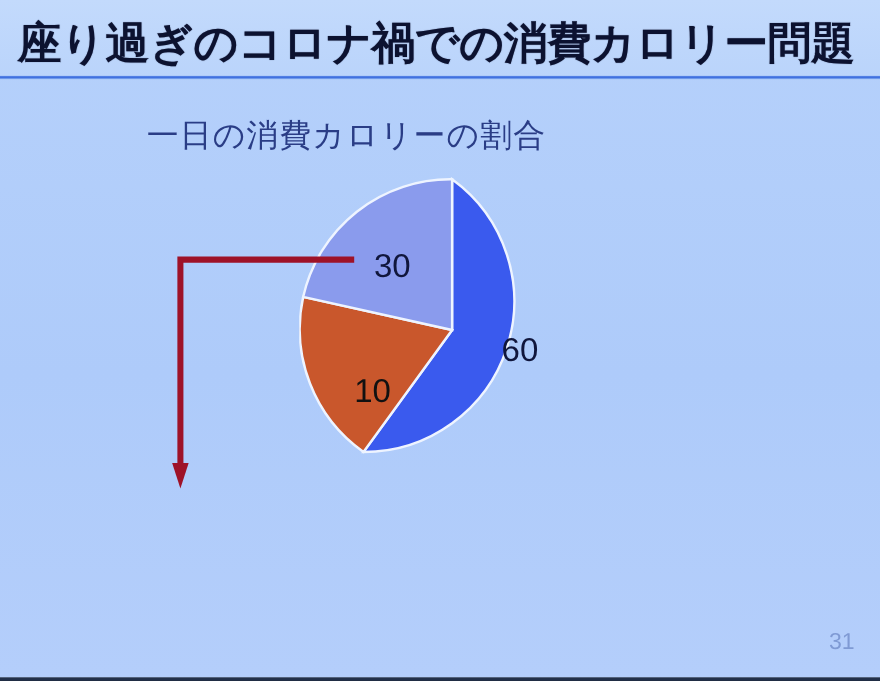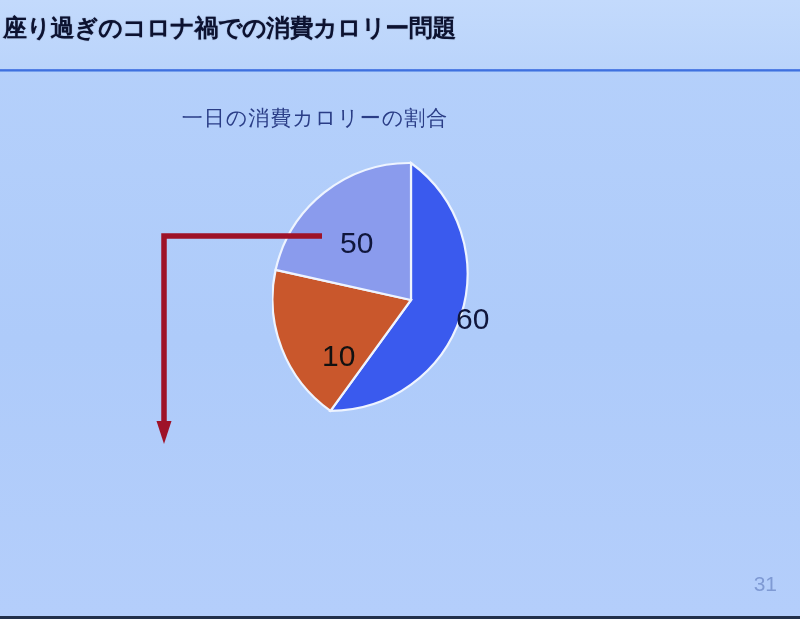--- a/index.html
+++ b/index.html
@@ -28,23 +28,23 @@
   }
   .header-rule {
     position: absolute;
     left: 0; top: 69px;
     width: 800px;
     height: 3px;
     background: linear-gradient(180deg, #5b87e8 0%, #3f70df 50%, #8fb5f2 100%);
   }
   .slide-title {
     position: absolute;
-    left: 3px;
+    left: 16px;
     top: 12px;
-    font-size: 24px;
+    font-size: 40px;
     font-weight: bold;
     color: #0c1230;
     letter-spacing: -0.5px;
     white-space: nowrap;
     text-shadow: 0 0 1px rgba(12,18,48,0.55);
   }
 
   
   .logo {
     position: absolute;
@@ -79,21 +79,21 @@
 
   
   .chart-title {
     position: absolute;
     left: 0;
     top: 104px;
     width: 800px;
     text-align: center;
     padding-right: 170px;
     box-sizing: border-box;
-    font-size: 21px;
+    font-size: 29px;
     color: #2a3d86;
     letter-spacing: 1px;
   }
   .pie-wrap {
     position: absolute;
     left: 272px;
     top: 161px;
     width: 278px;
     height: 278px;
   }
@@ -184,21 +184,21 @@
       <path d="M139 139 L139 2 A137 137 0 0 1 58.45 249.86 Z" fill="#3a5aee" stroke="#eef4ff" stroke-width="2.2"></path>
 
       <path d="M139 139 L58.45 249.86 A137 137 0 0 1 3.63 108.84 Z" fill="#c9572c" stroke="#eef4ff" stroke-width="2.2"></path>
 
       <path d="M139 139 L3.63 108.84 A137 137 0 0 1 139 2 Z" fill="#8a9bed" stroke="#eef4ff" stroke-width="2.2"></path>
     </svg>
   </div>
 
   <div class="slice-label lbl-60">60</div>
   <div class="slice-label dark lbl-10">10</div>
-  <div class="slice-label lbl-30">50</div>
+  <div class="slice-label lbl-30">30</div>
 
   <div class="legend">
   </div>
 
   <div class="arrow">
     <svg width="190" height="230" viewBox="0 0 190 230">
       <path d="M172 11 L14 11 L14 196" fill="none" stroke="#9e1228" stroke-width="5.5"></path>
       <polygon points="14,219 6.5,196 21.5,196" fill="#9e1228"></polygon>
     </svg>
   </div>

